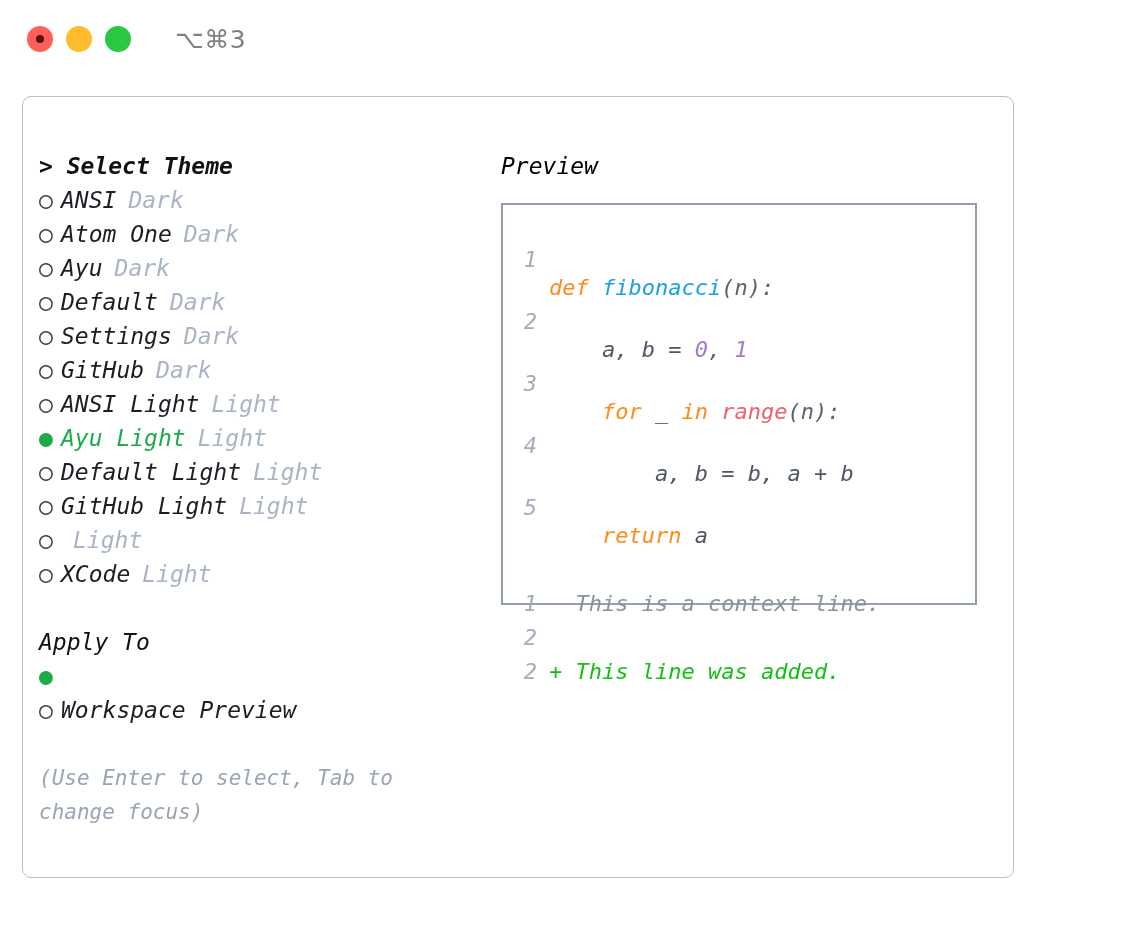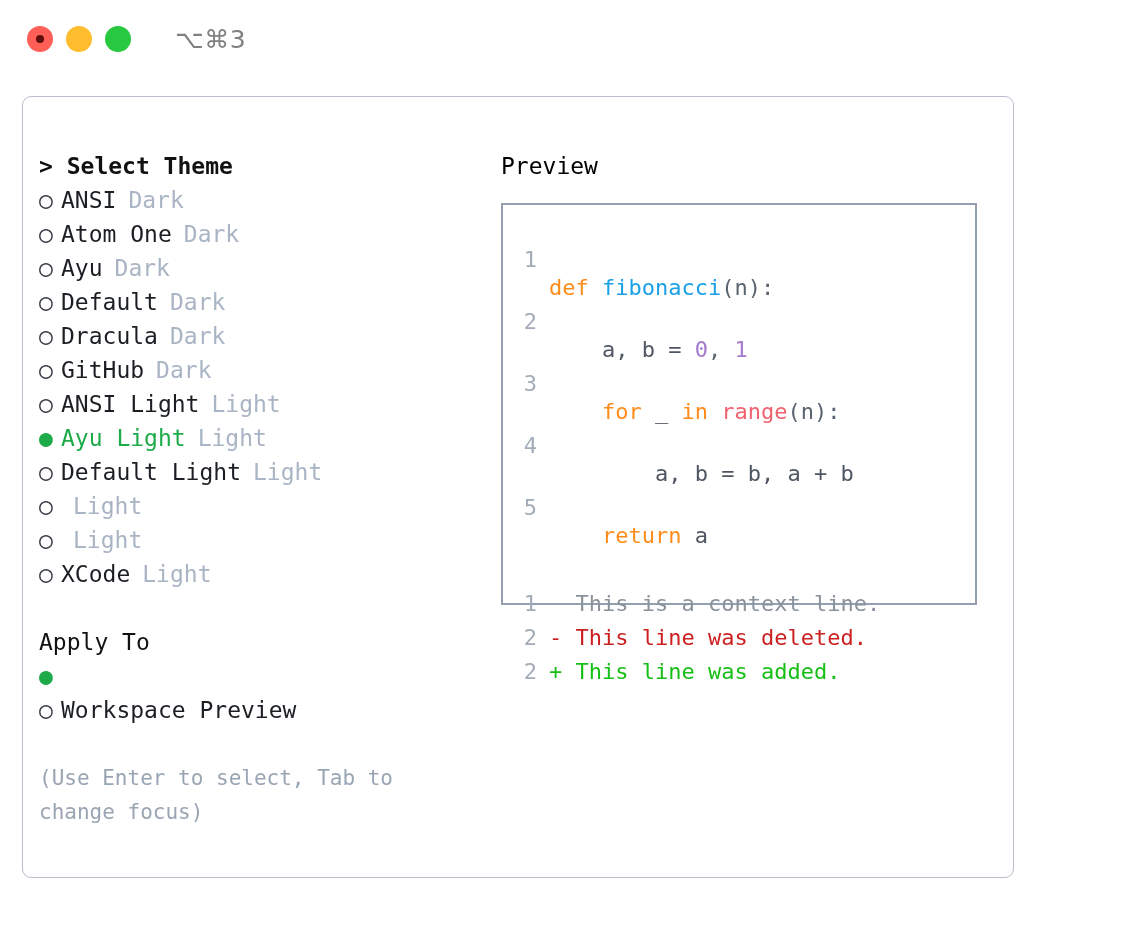--- a/index.html
+++ b/index.html
@@ -61,20 +61,21 @@
   .panel {
     position: absolute;
     left: 22px;
     top: 96px;
     width: 992px;
     height: 782px;
     border: 1.6px solid #b9c0cc;
     border-radius: 9px;
     box-sizing: border-box;
     background: #ffffff;
+    font-style: italic;
   }
 
   .columns {
     position: absolute;
     left: 0; top: 0;
     width: 100%; height: 100%;
   }
 
   
   .left-col {
@@ -191,26 +192,26 @@
 
     <div class="left-col">
 
       <div class="section-header bold">&gt; Select Theme</div>
 
       <div id="theme-list">
           <div class="opt-row"><span class="bullet">○</span><span class="opt-label">ANSI</span><span class="opt-tag">Dark</span></div>
           <div class="opt-row"><span class="bullet">○</span><span class="opt-label">Atom One</span><span class="opt-tag">Dark</span></div>
           <div class="opt-row"><span class="bullet">○</span><span class="opt-label">Ayu</span><span class="opt-tag">Dark</span></div>
           <div class="opt-row"><span class="bullet">○</span><span class="opt-label">Default</span><span class="opt-tag">Dark</span></div>
-          <div class="opt-row"><span class="bullet">○</span><span class="opt-label">Dracula</span><span class="opt-tag">Dark</span></div>
+          <div class="opt-row"><span class="bullet">○</span><span class="opt-label">Settings</span><span class="opt-tag">Dark</span></div>
           <div class="opt-row"><span class="bullet">○</span><span class="opt-label">GitHub</span><span class="opt-tag">Dark</span></div>
           <div class="opt-row"><span class="bullet">○</span><span class="opt-label">ANSI Light</span><span class="opt-tag">Light</span></div>
           <div class="opt-row selected"><span class="bullet sel">●</span><span class="opt-label">Ayu Light</span><span class="opt-tag">Light</span></div>
           <div class="opt-row"><span class="bullet">○</span><span class="opt-label">Default Light</span><span class="opt-tag">Light</span></div>
-          <div class="opt-row"><span class="bullet">○</span><span class="opt-tag">Light</span></div>
+          <div class="opt-row"><span class="bullet">○</span><span class="opt-label">GitHub Light</span><span class="opt-tag">Light</span></div>
           <div class="opt-row"><span class="bullet">○</span><span class="opt-tag">Light</span></div>
           <div class="opt-row"><span class="bullet">○</span><span class="opt-label">XCode</span><span class="opt-tag">Light</span></div>
         </div>
 
       <div class="gap-block"></div>
 
       <div class="section-header">Apply To</div>
 
       <div id="apply-list">
           <div class="opt-row selected"><span class="bullet sel">●</span></div>
@@ -227,20 +228,20 @@
         <div id="code-block">
             <div class="code-line"><span class="lineno">1</span><span class="codetext"><span class="tok-kw">def </span><span class="tok-fn">fibonacci</span><span class="tok-punct">(n):</span></span></div>
             <div class="code-line"><span class="lineno">2</span><span class="codetext"><span class="tok-id">    a, b = </span><span class="tok-num">0</span><span class="tok-punct">, </span><span class="tok-num">1</span></span></div>
             <div class="code-line"><span class="lineno">3</span><span class="codetext"><span class="tok-punct">    </span><span class="tok-kw">for</span><span class="tok-id"> _ </span><span class="tok-kw">in</span><span class="tok-punct"> </span><span class="tok-built">range</span><span class="tok-punct">(n):</span></span></div>
             <div class="code-line"><span class="lineno">4</span><span class="codetext"><span class="tok-id">        a, b = b, a + b</span></span></div>
             <div class="code-line"><span class="lineno">5</span><span class="codetext"><span class="tok-punct">    </span><span class="tok-kw">return</span><span class="tok-id"> a</span></span></div>
           </div>
         <div class="blank-line"></div>
         <div id="diff-block">
             <div class="code-line"><span class="lineno">1</span><span class="diff-ctx">  This is a context line.</span></div>
-            <div class="code-line"><span class="lineno">2</span><span class="diff-del">- This line was deleted.</span></div>
+            <div class="code-line"><span class="lineno">2</span></div>
             <div class="code-line"><span class="lineno">2</span><span class="diff-add">+ This line was added.</span></div>
           </div>
       </div>
     </div>
 
   </div>
 </div>
 
 </body></html>

